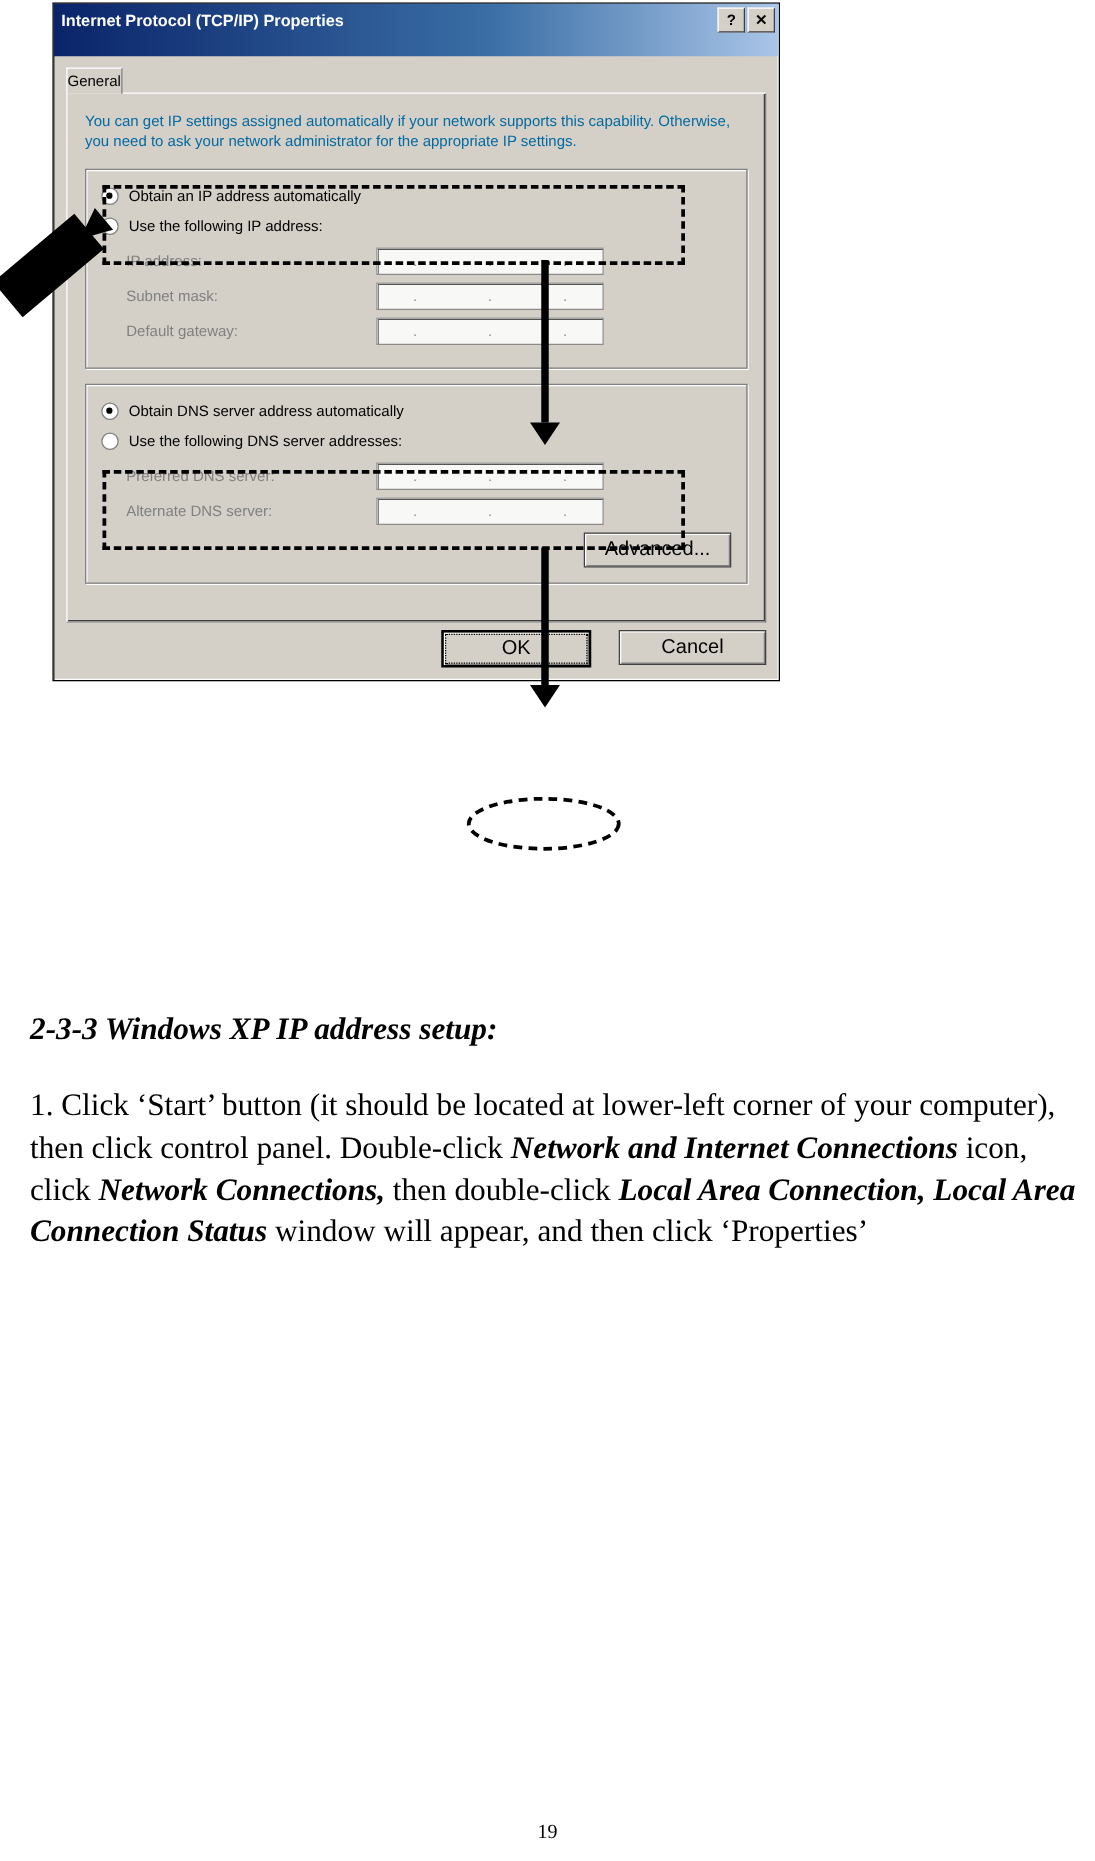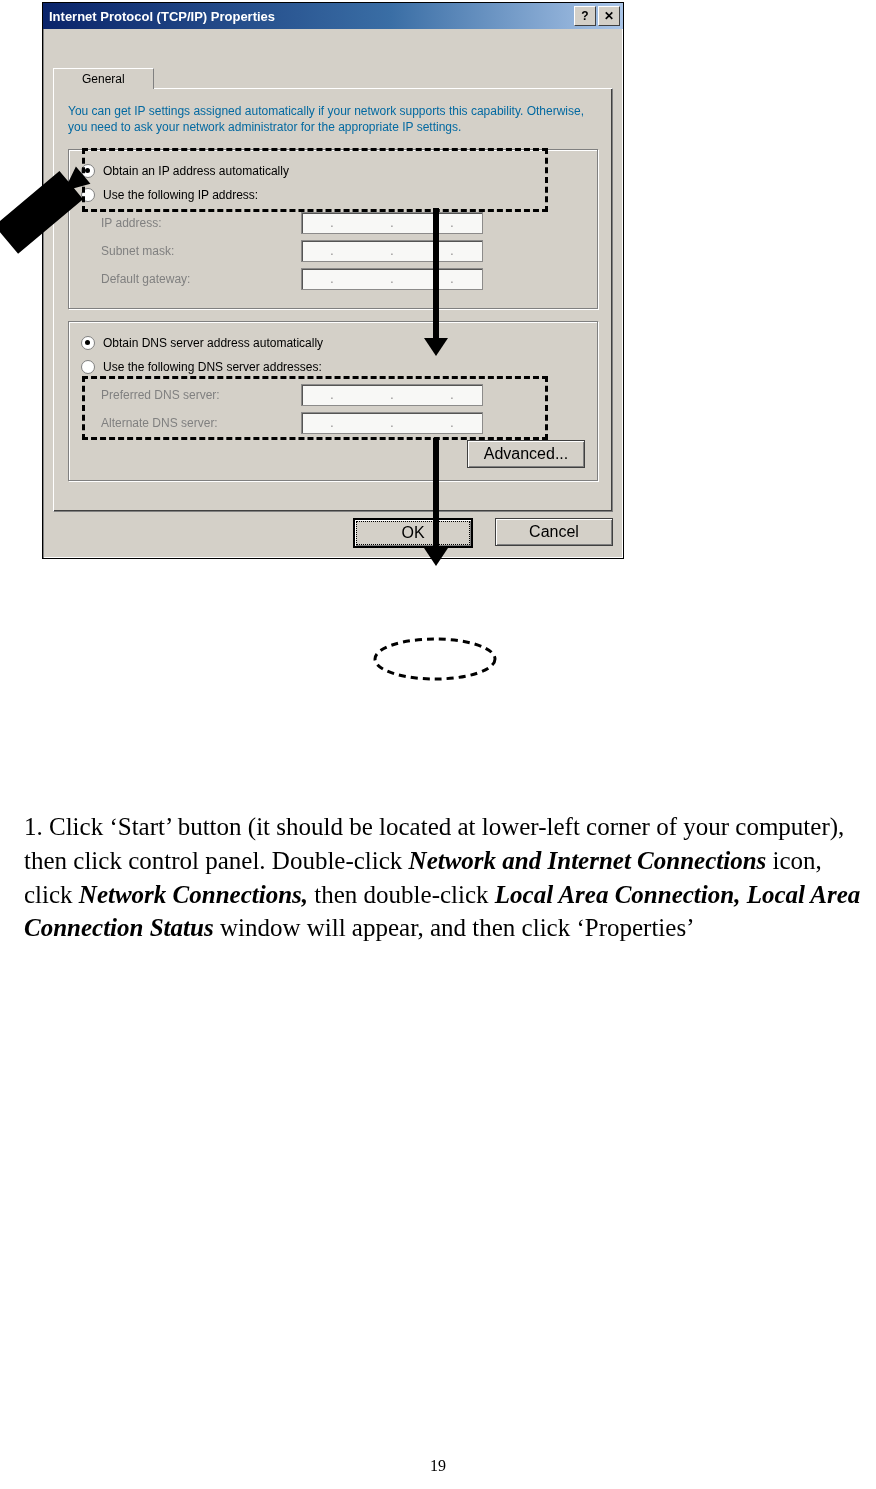--- a/index.html
+++ b/index.html
@@ -24,21 +24,21 @@
     background: #d4d0c8;
     border: 1px solid #000;
     box-shadow: 1px 1px 0 #808080 inset, -1px -1px 0 #fff inset;
   }
   .titlebar {
     height: 26px;
     background: linear-gradient(to right, #0a246a 0%, #3a6ea5 60%, #aac5e8 100%);
     color: #fff;
     display: flex;
     align-items: center;
-    padding: 0 3px 0 6px;
+    padding: 0 3px 16px 6px;
     font-size: 13px;
     font-weight: bold;
   }
   .titlebar .title-text { flex: 1; }
   .title-btn {
     width: 20px;
     height: 18px;
     background: #d4d0c8;
     border: 1px solid #fff;
     border-right-color: #404040;
@@ -60,25 +60,24 @@
     display: flex;
     position: relative;
     z-index: 2;
   }
   .tab {
     background: #d4d0c8;
     border: 1px solid #808080;
     border-bottom: none;
     border-top-color:#fff;
     border-left-color:#fff;
-    padding: 3px 28px;
+    padding: 3px 0;
     font-size: 12px;
     position: relative;
     top:1px;
-    margin-top:30px;
   }
   .tab-body {
     border: 1px solid #808080;
     border-top-color:#fff;
     border-left-color:#fff;
     background: #d4d0c8;
     padding: 14px 14px 18px 14px;
     position: relative;
     box-shadow: inset -1px -1px 0 #404040;
   }
@@ -345,19 +344,20 @@
   <div class="arrow-down" style="left:424px; top:438px;">
     <div class="shaft" style="height:110px;"></div>
     <div class="head"></div>
   </div>
 
   <svg style="position:absolute; left:370px; top:635px; width:130px; height:48px; z-index:50; pointer-events:none;">
     <ellipse cx="65" cy="24" rx="60" ry="20" fill="none" stroke="#000" stroke-width="3" stroke-dasharray="7 5"></ellipse>
   </svg>
 
   <div class="doc">
+    <h3>2-3-3 Windows XP IP address setup:</h3>
     <p>
       <span>1. Click ‘Start’ button (it should be located at lower-left corner of your computer), then click control panel. Double-click </span><span class="bi">Network and Internet Connections</span><span> icon, click </span><span class="bi">Network Connections,</span><span> then double-click </span><span class="bi">Local Area Connection, Local Area Connection Status</span><span> window will appear, and then click ‘Properties’</span>
     </p>
   </div>
 
   <div class="page-num">19</div>
 </div>
 
 </body></html>

